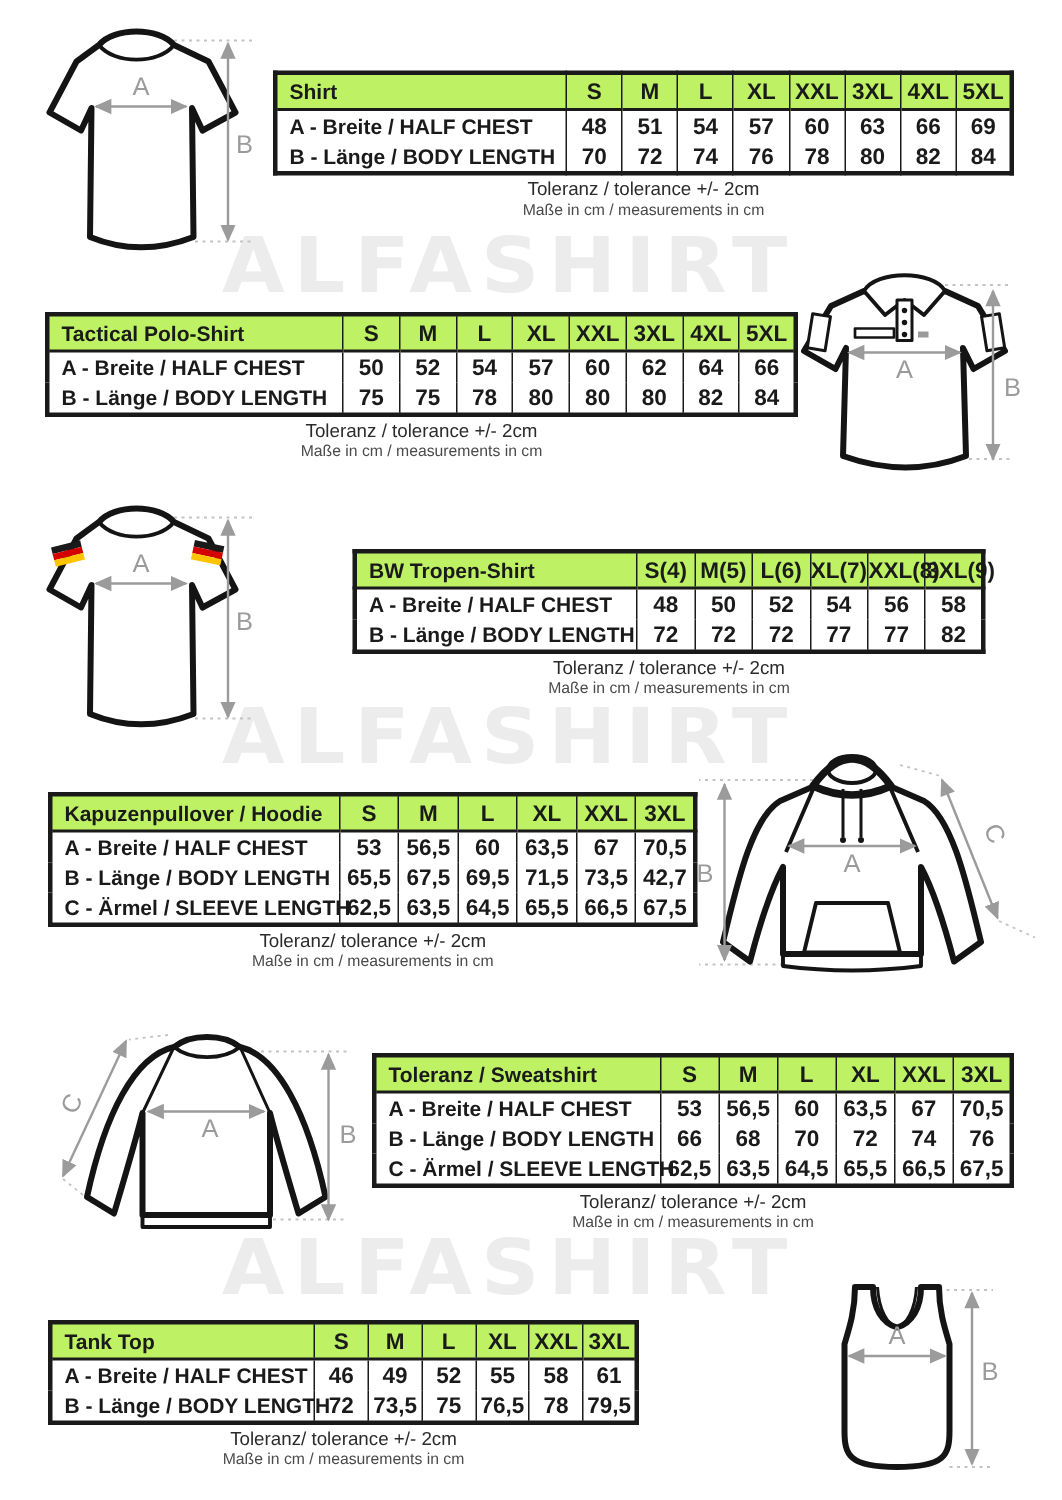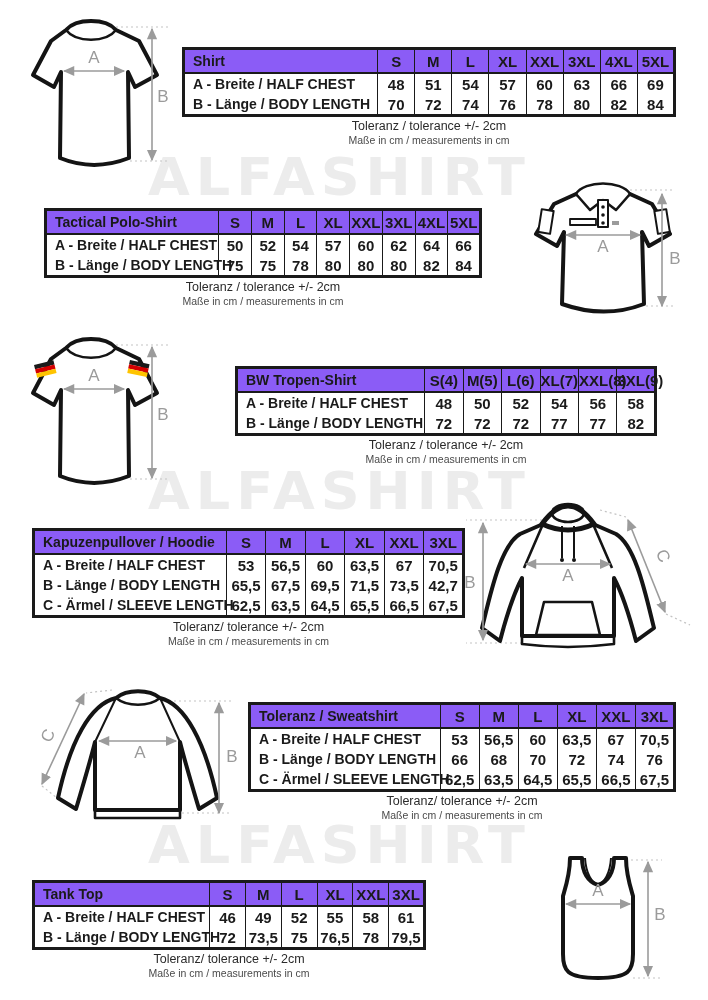--- a/index.html
+++ b/index.html
@@ -8,21 +8,21 @@
   .wm{position:absolute;left:148px;z-index:0;font-family:"DejaVu Sans",sans-serif;
       font-weight:bold;font-size:54px;letter-spacing:6px;color:#ececec;white-space:nowrap;
       transform:scaleY(0.95);transform-origin:left top;}
   .abs{position:absolute;z-index:1;}
   .tblwrap{z-index:1;}
   table.size{border-collapse:collapse;table-layout:fixed;width:100%;background:#fff;
              border:3px solid #1a1a1a;}
   table.size th,table.size td{border-left:1.8px solid #1a1a1a;font-weight:bold;
              text-align:center;padding:0;overflow:visible;white-space:nowrap;}
   table.size th:first-child,table.size td:first-child{border-left:none;}
-  table.size thead th{background:#8b5cf6;height:22px;font-size:15px;border-bottom:2.4px solid #1a1a1a;}
+  table.size thead th{background:#bef264;height:22px;font-size:15px;border-bottom:2.4px solid #1a1a1a;}
   table.size tbody td{height:20px;font-size:15px;}
   table.size .lbl{text-align:left;padding-left:8px;font-size:14px;}
   table.c8 .lbl{width:37.5%;}
   table.c6 .lbl{width:42.5%;}
   .tol{text-align:center;margin-top:1px;line-height:1.3;}
   .tol .t1{font-size:12.5px;color:#2b2b2b;}
   .tol .t2{font-size:10.5px;color:#4a4a4a;}
   svg{display:block;}
   .garment{fill:#fff;stroke:#141414;stroke-width:4;stroke-linejoin:round;}
   .detail{fill:none;stroke:#141414;stroke-width:2.6;stroke-linejoin:round;}
@@ -102,21 +102,21 @@
             <td>84</td>
           </tr>
         </tbody>
       </table>
     <div class="tol">
       <div class="t1">Toleranz / tolerance +/- 2cm</div>
       <div class="t2">Maße in cm / measurements in cm</div>
     </div>
   </div>
 
-  <div class="abs tblwrap" style="left:44px;top:208px;width:438px">
+  <div class="abs tblwrap" style="left:30px;top:208px;width:502px">
     <table class="size c8">
         <thead>
           <tr>
             <th class="lbl">Tactical Polo-Shirt</th>
             <th>S</th>
             <th>M</th>
             <th>L</th>
             <th>XL</th>
             <th>XXL</th>
             <th>3XL</th>

